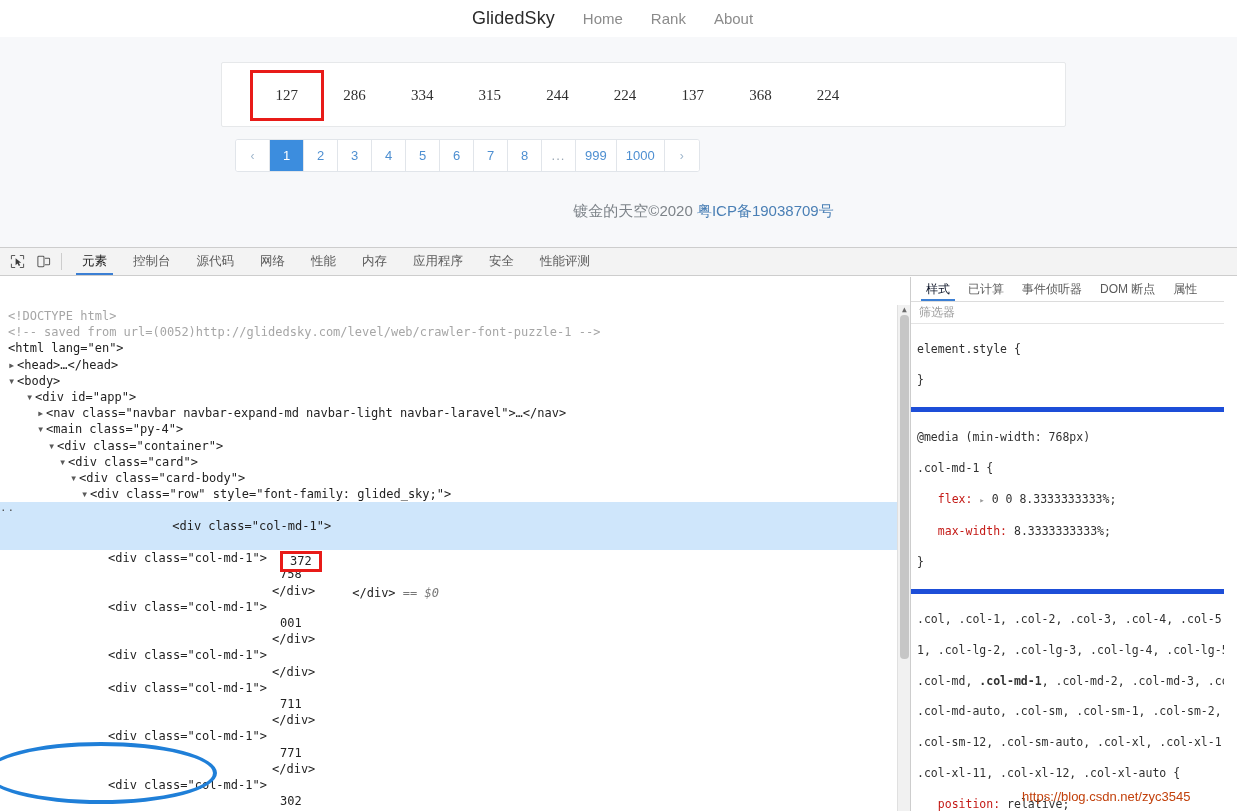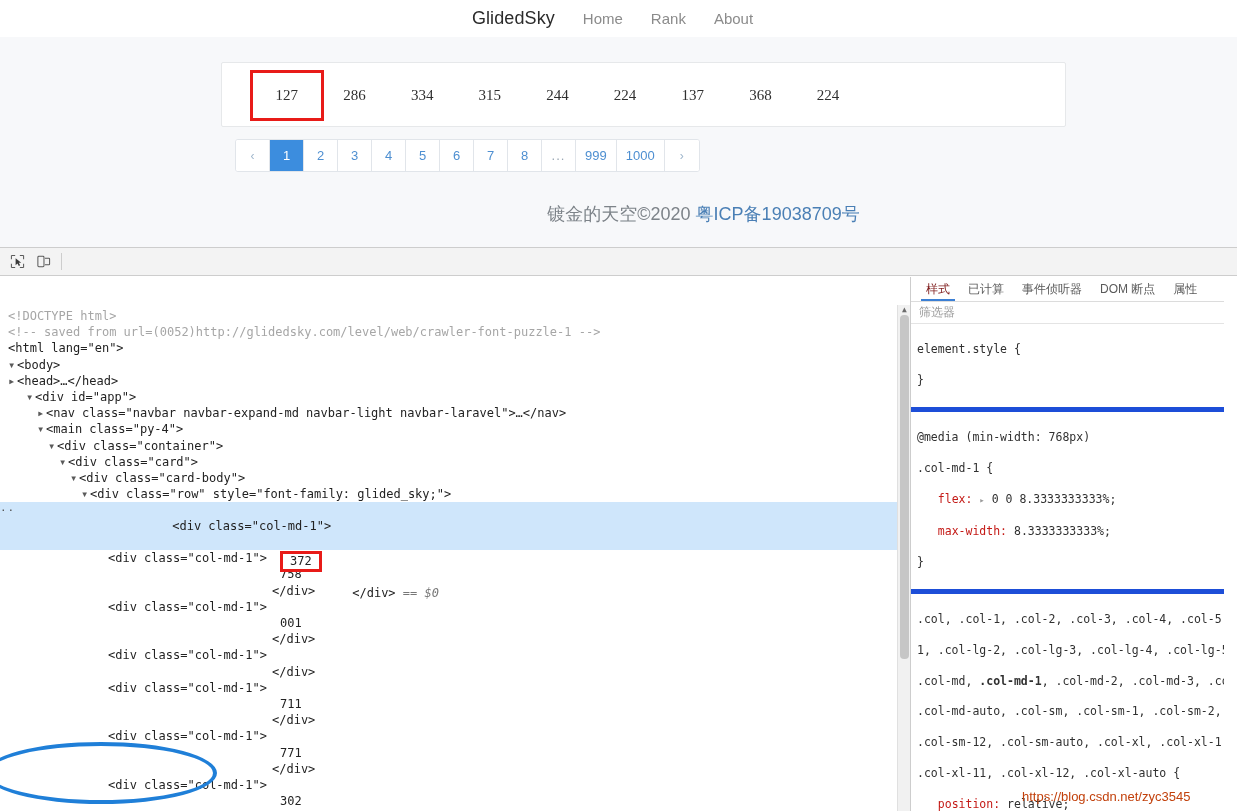--- a/index.html
+++ b/index.html
@@ -112,21 +112,21 @@
   .page-item.active {
     background: #3c8dde;
     color: #ffffff;
   }
   .page-item.arrow { color: #9fb6cc; font-size: 12px; }
   .page-item.ellipsis { color: #9aa7b4; letter-spacing: 1px; }
 
   .footer {
     margin-top: 30px;
     text-align: center;
-    font-size: 18px;
+    font-size: 15px;
     color: #7d8389;
     transform: translateX(60px);
   }
   .footer .icp { color: #4a7fb5; text-decoration: none; }
 
   
   #devtools {
     position: absolute; left: 0; top: 247px;
     width: 1237px; height: 564px;
     background: #ffffff;
@@ -243,21 +243,21 @@
     display: flex; align-items: stretch;
     border-bottom: 1px solid #dcdcdc;
     padding-left: 6px;
   }
   .st-tab {
     padding: 0 9px;
     display: flex; align-items: center;
     font-size: 12px; color: #5a5a5a;
     cursor: pointer; position: relative;
   }
-  .st-tab.active { color: #7f1d1d; }
+  .st-tab.active { color: #0f172a; }
   .st-tab.active::after {
     content: "";
     position: absolute; left: 4px; right: 4px; bottom: 0;
     height: 2px; background: #3b7fd4;
   }
   .st-filter {
     height: 22px;
     border-bottom: 1px solid #e4e4e4;
     display: flex; align-items: center;
     padding-left: 8px;
@@ -369,31 +369,42 @@
         <path d="M6 4.5 L6 12 L8 10 L9.4 12.8 L10.8 12.1 L9.4 9.4 L12 9.2 Z" fill="#3a3a3a"></path>
       </svg>
     </div>
     <div class="dt-icon-btn">
       <svg width="15" height="15" viewBox="0 0 16 16">
         <rect x="2" y="2.5" width="6.5" height="11" rx="1" stroke="#5a5a5a" stroke-width="1.1" fill="none"></rect>
         <path d="M9.5 4.5 h4.2 a.8.8 0 0 1 .8.8 v5.4 a.8.8 0 0 1-.8.8 H9.5" stroke="#5a5a5a" stroke-width="1.1" fill="none"></path>
       </svg>
     </div>
     <div class="dt-sep"></div>
+    <div class="dt-tabs">
+      <div class="dt-tab active">元素</div>
+      <div class="dt-tab">控制台</div>
+      <div class="dt-tab">源代码</div>
+      <div class="dt-tab">网络</div>
+      <div class="dt-tab">性能</div>
+      <div class="dt-tab">内存</div>
+      <div class="dt-tab">应用程序</div>
+      <div class="dt-tab">安全</div>
+      <div class="dt-tab">性能评测</div>
+    </div>
   </div>
 
   <div class="dt-main">
 
     <div class="dt-elements">
 
       <div class="dt-line"><span class="tok-doctype">&lt;!DOCTYPE html&gt;</span></div>
       <div class="dt-line"><span class="tok-comment">&lt;!-- saved from url=(0052)http://glidedsky.com/level/web/crawler-font-puzzle-1 --&gt;</span></div>
       <div class="dt-line"><span class="tok-text">&lt;html lang="en"&gt;</span></div>
+      <div class="dt-line"><span class="arrow-tri">▸</span><span class="tok-text">&lt;head&gt;…&lt;/head&gt;</span></div>
       <div class="dt-line"><span class="arrow-tri">▾</span><span class="tok-text">&lt;body&gt;</span></div>
-      <div class="dt-line"><span class="arrow-tri">▸</span><span class="tok-text">&lt;head&gt;…&lt;/head&gt;</span></div>
       <div class="dt-line"><span style="display:inline-block;width:18px"></span><span class="arrow-tri">▾</span><span class="tok-text">&lt;div id="app"&gt;</span></div>
       <div class="dt-line"><span style="display:inline-block;width:29px"></span><span class="arrow-tri">▸</span><span class="tok-text">&lt;nav class="navbar navbar-expand-md navbar-light navbar-laravel"&gt;…&lt;/nav&gt;</span></div>
       <div class="dt-line"><span style="display:inline-block;width:29px"></span><span class="arrow-tri">▾</span><span class="tok-text">&lt;main class="py-4"&gt;</span></div>
       <div class="dt-line"><span style="display:inline-block;width:40px"></span><span class="arrow-tri">▾</span><span class="tok-text">&lt;div class="container"&gt;</span></div>
       <div class="dt-line"><span style="display:inline-block;width:51px"></span><span class="arrow-tri">▾</span><span class="tok-text">&lt;div class="card"&gt;</span></div>
       <div class="dt-line"><span style="display:inline-block;width:62px"></span><span class="arrow-tri">▾</span><span class="tok-text">&lt;div class="card-body"&gt;</span></div>
       <div class="dt-line"><span style="display:inline-block;width:73px"></span><span class="arrow-tri">▾</span><span class="tok-text">&lt;div class="row" style="font-family: glided_sky;"&gt;</span></div>
 
       <div class="hl-block" style="height:48px;">
         <span class="ellipsis-badge">··</span>

